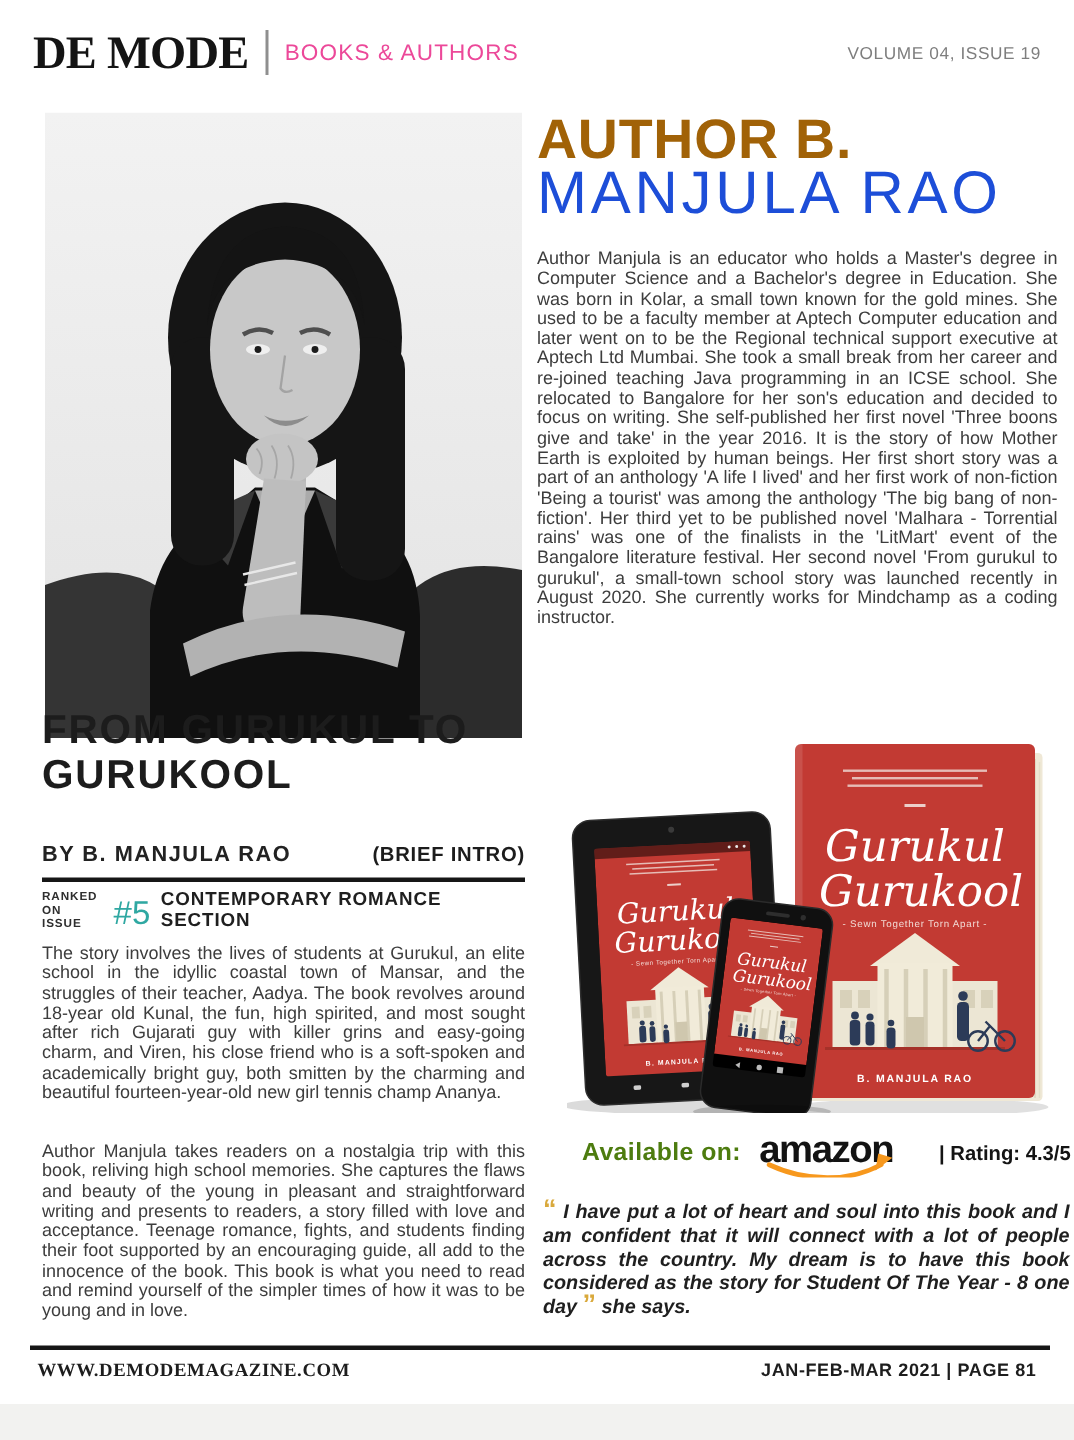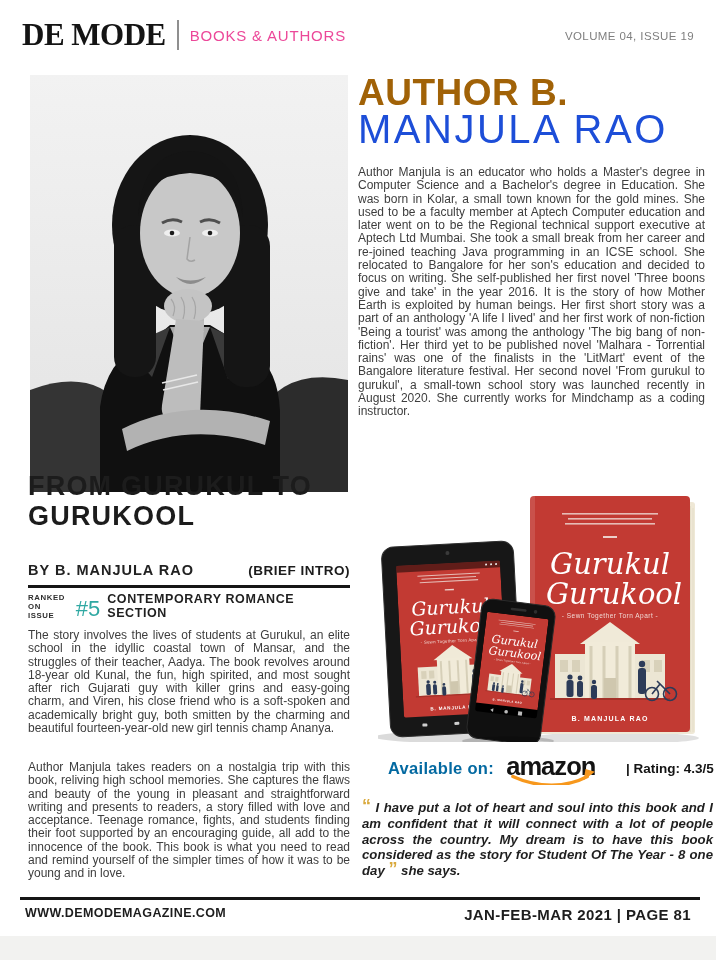--- a/index.html
+++ b/index.html
@@ -29,30 +29,30 @@
   .para1{position:absolute;left:28px;top:617px;width:322px;}
   .para2{position:absolute;left:28px;top:749px;width:322px;}
   
   .author-heading{position:absolute;left:358px;top:73px;}
   .author-line1{font-size:37px;font-weight:800;letter-spacing:0.5px;line-height:39px;color:#a16207;}
   .author-line2{font-size:40px;font-weight:300;letter-spacing:2.5px;line-height:35px;color:#1d4ed8;}
   .bio{position:absolute;left:358px;top:154px;width:347px;font-size:12px;line-height:13.3px;
         text-align:justify;color:#3d3d3d;}
   .mockup{position:absolute;left:378px;top:494px;width:325px;height:248px;}
   .availability{position:absolute;left:388px;top:751px;display:flex;align-items:center;gap:10px;}
-  .avail-label{font-size:16.5px;font-weight:bold;letter-spacing:0.3px;color:#0369a1;}
+  .avail-label{font-size:16.5px;font-weight:bold;letter-spacing:0.3px;color:#4d7c0f;}
   .rating{font-size:13.5px;font-weight:bold;color:#141414;}
   .quote{position:absolute;left:362px;top:800px;width:351px;font-size:13.2px;line-height:15.8px;
         font-weight:bold;font-style:italic;color:#1f1f1f;text-align:justify;margin:0;}
   .qmark{color:#d9a93c;font-style:normal;font-size:18px;line-height:10px;}
   
   .footer-rule{position:absolute;left:20px;top:897px;width:680px;height:2.5px;background:#161616;}
   .footer-left{position:absolute;left:25px;top:906px;font-size:12.5px;font-weight:bold;
-        letter-spacing:0.4px;color:#1d1d1d;}
-  .footer-right{position:absolute;right:25px;top:906px;font-size:15px;font-weight:bold;
+        letter-spacing:0.4px;color:#1d1d1d;font-family:Liberation Serif, serif;}
+  .footer-right{position:absolute;right:25px;top:906px;font-size:12px;font-weight:bold;
         letter-spacing:0.4px;color:#1d1d1d;}
   .bottom-strip{position:absolute;left:0;bottom:0;width:716px;height:24px;background:#f2f2f0;}
 </style>
 </head>
 <body>
 
 <div class="page">
 
   <div class="brand">
     <div class="logo">DE MODE</div>

